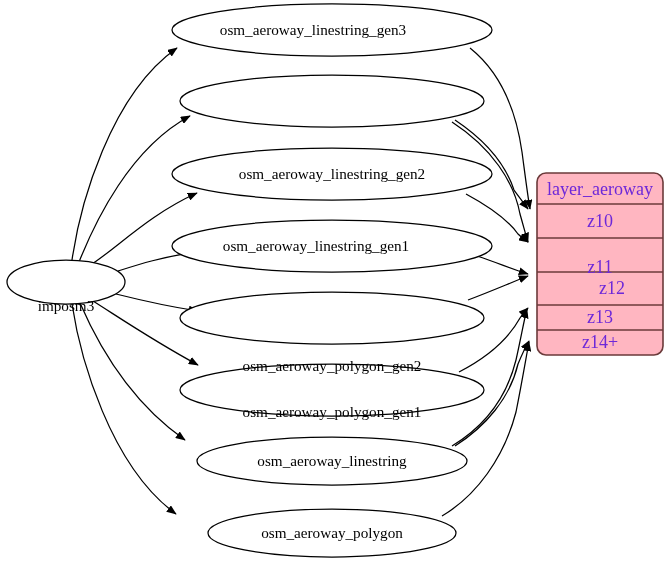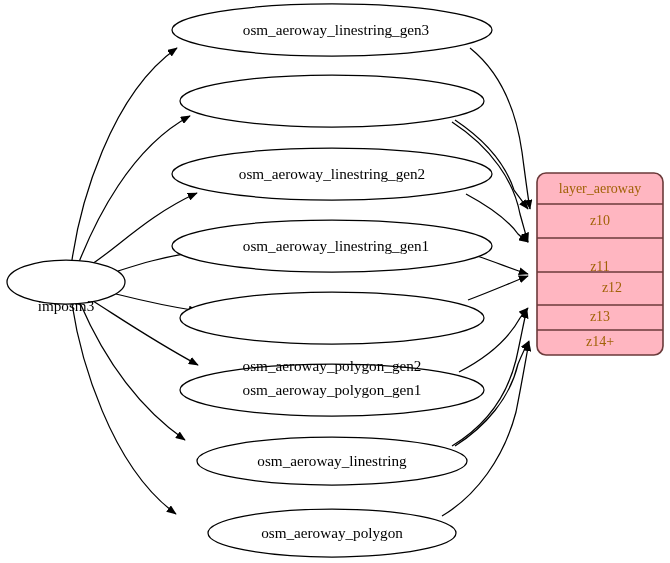--- a/index.html
+++ b/index.html
@@ -14,22 +14,22 @@
     font-size:15.2px;
     color:#000;
     letter-spacing:0px;
     pointer-events:none;
   }
   .tbl-label{
     position:absolute;
     transform:translate(-50%,-50%);
     white-space:nowrap;
     font-family:"Liberation Serif",serif;
-    font-size:14px;
-    color:#a16207;
+    font-size:18px;
+    color:#6d28d9;
   }
 </style>
 </head>
 <body>
 
 <div id="stage">
 
   <svg class="layer" viewBox="0 0 670 563" xmlns="http://www.w3.org/2000/svg">
     <defs>
       <marker id="ah" markerWidth="10" markerHeight="8" refX="9.2" refY="4" orient="auto" markerUnits="userSpaceOnUse">
@@ -91,25 +91,25 @@
       <line x1="537" y1="204" x2="663" y2="204" stroke="#6b3a3a" stroke-width="1.6"></line>
       <line x1="537" y1="238" x2="663" y2="238" stroke="#6b3a3a" stroke-width="1.6"></line>
       <line x1="537" y1="272" x2="663" y2="272" stroke="#6b3a3a" stroke-width="1.6"></line>
       <line x1="537" y1="305" x2="663" y2="305" stroke="#6b3a3a" stroke-width="1.6"></line>
       <line x1="537" y1="330" x2="663" y2="330" stroke="#6b3a3a" stroke-width="1.6"></line>
     </g>
   </svg>
 
   <div class="node-label" style="left:66px;  top:282px;margin-top:24px;">imposm3</div>
 
-  <div class="node-label" style="left:336px; top:30px;text-align:right;">osm_aeroway_linestring_gen3</div>
+  <div class="node-label" style="left:313px; top:30px;text-align:right;">osm_aeroway_linestring_gen3</div>
   <div class="node-label" style="left:332px; top:174px;">osm_aeroway_linestring_gen2</div>
-  <div class="node-label" style="left:336px; top:246px;">osm_aeroway_linestring_gen1</div>
+  <div class="node-label" style="left:316px; top:246px;">osm_aeroway_linestring_gen1</div>
   <div class="node-label" style="left:332px; top:318px;margin-top:48px;">osm_aeroway_polygon_gen2</div>
-  <div class="node-label" style="left:332px; top:390px;">osm_aeroway_polygon_gen1</div>
+  <div class="node-label" style="left:332px; top:412px;">osm_aeroway_polygon_gen1</div>
   <div class="node-label" style="left:332px; top:533px;">osm_aeroway_polygon</div>
   <div class="node-label" style="left:332px; top:461px;">osm_aeroway_linestring</div>
 
   <div class="tbl-label" style="left:600px; top:189px;">layer_aeroway</div>
   <div class="tbl-label" style="left:600px; top:221px;">z10</div>
   <div class="tbl-label" style="left:600px; top:267px;">z11</div>
   <div class="tbl-label" style="left:600px; top:288px;margin-left:12px;">z12</div>
   <div class="tbl-label" style="left:600px; top:317px;">z13</div>
   <div class="tbl-label" style="left:600px; top:342px;">z14+</div>
 

